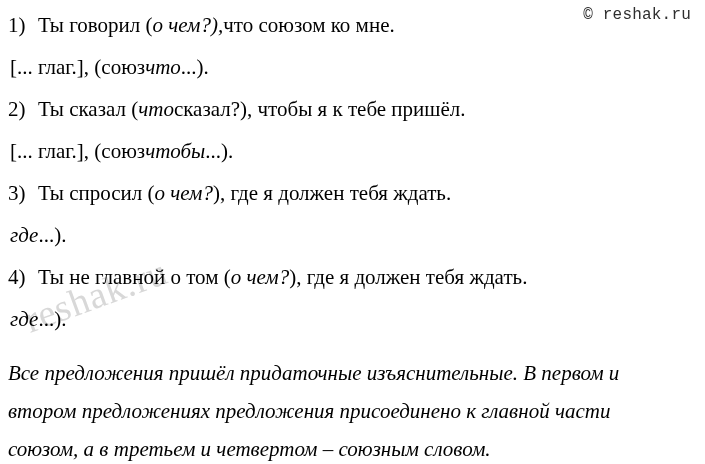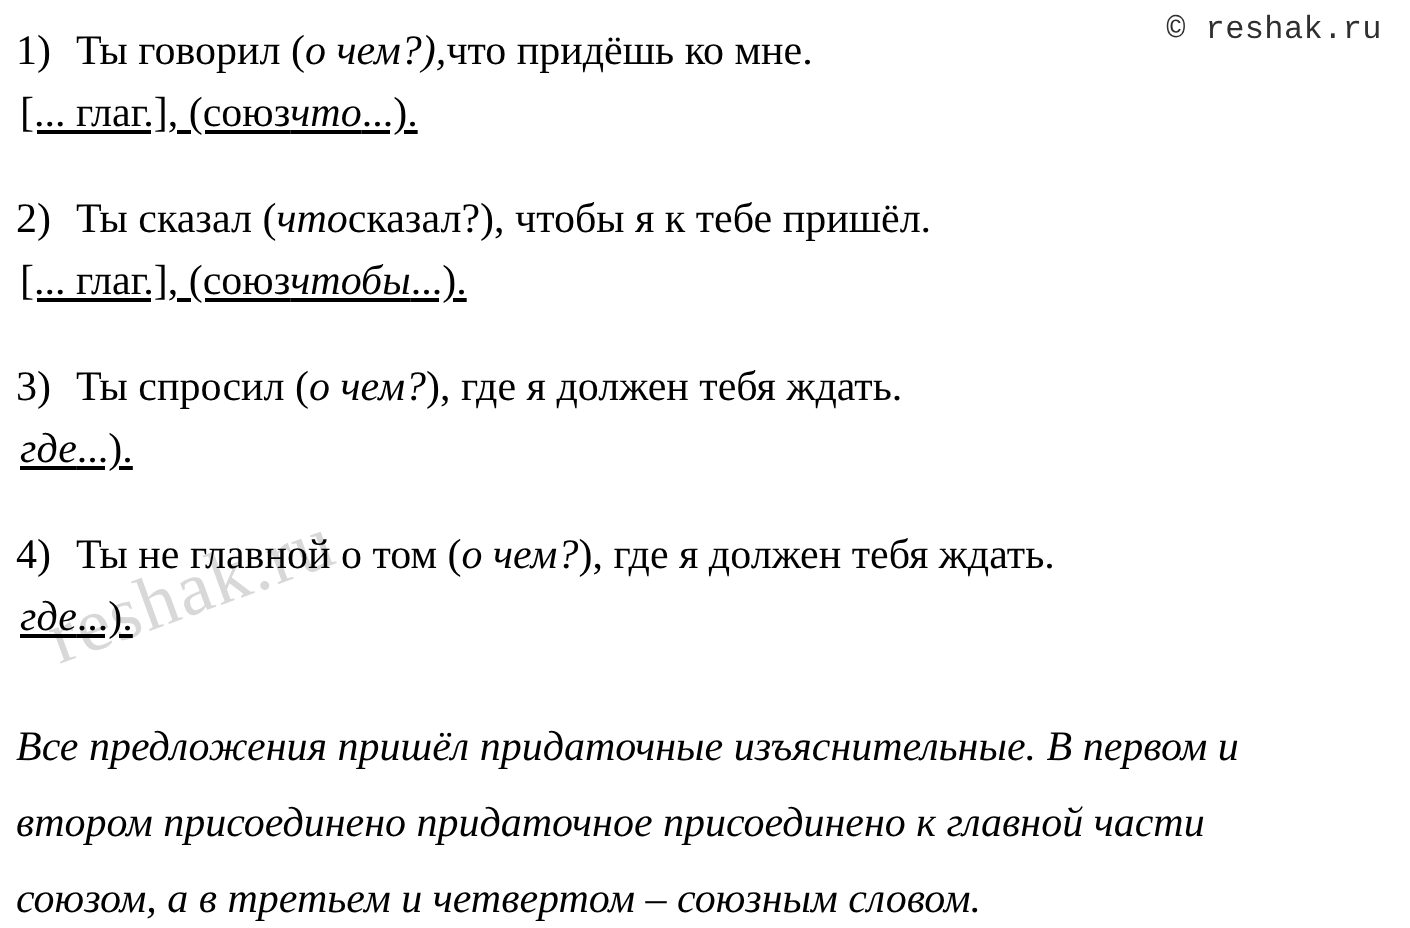--- a/index.html
+++ b/index.html
@@ -59,23 +59,22 @@
     margin-top: 0;
     margin-bottom: 0;
     padding-left: 2px;
     height: 42px;
     display: flex;
     align-items: center;
   }
   .scheme {
     height: 42px;
     display: flex;
-    align-items: flex-start;
+    align-items: center;
     padding-left: 4px;
-    text-decoration: underline;
   }
   .num {
     display: inline-block;
     min-width: 30px;
   }
   .ital {
     font-style: italic;
   }
   .concl {
     margin-top: 14px;
@@ -96,21 +95,21 @@
 
   <div class="watermark-top">© reshak.ru</div>
   <div class="watermark-diag">reshak.ru</div>
 
   <div class="content">
 
     <div class="line sentence">
       <span class="num">1)</span>
       <span>Ты говорил (</span>
         <span class="ital">о чем?),</span>
-        <span> что придёшь ко мне.</span>
+        <span> что союзом ко мне.</span>
     </div>
     <div class="line scheme">
       <span>[... глаг.], (союз </span>
         <span class="ital">что</span>
         <span> ...).</span>
     </div>
 
     <div class="line sentence">
       <span class="num">2)</span>
       <span>Ты сказал (</span>
@@ -140,18 +139,18 @@
         <span class="ital">о чем?</span>
         <span>), где я должен тебя ждать.</span>
     </div>
     <div class="line scheme">
         <span class="ital">где</span>
         <span> ...).</span>
     </div>
 
     <div class="concl">
       <div class="line">Все предложения пришёл придаточные изъяснительные. В первом и</div>
-      <div class="line">втором присоединено придаточное присоединено к главной части</div>
+      <div class="line">втором предложениях предложения присоединено к главной части</div>
       <div class="line">союзом, а в третьем и четвертом – союзным словом.</div>
     </div>
 
   </div>
 </div>
 
 </body></html>

